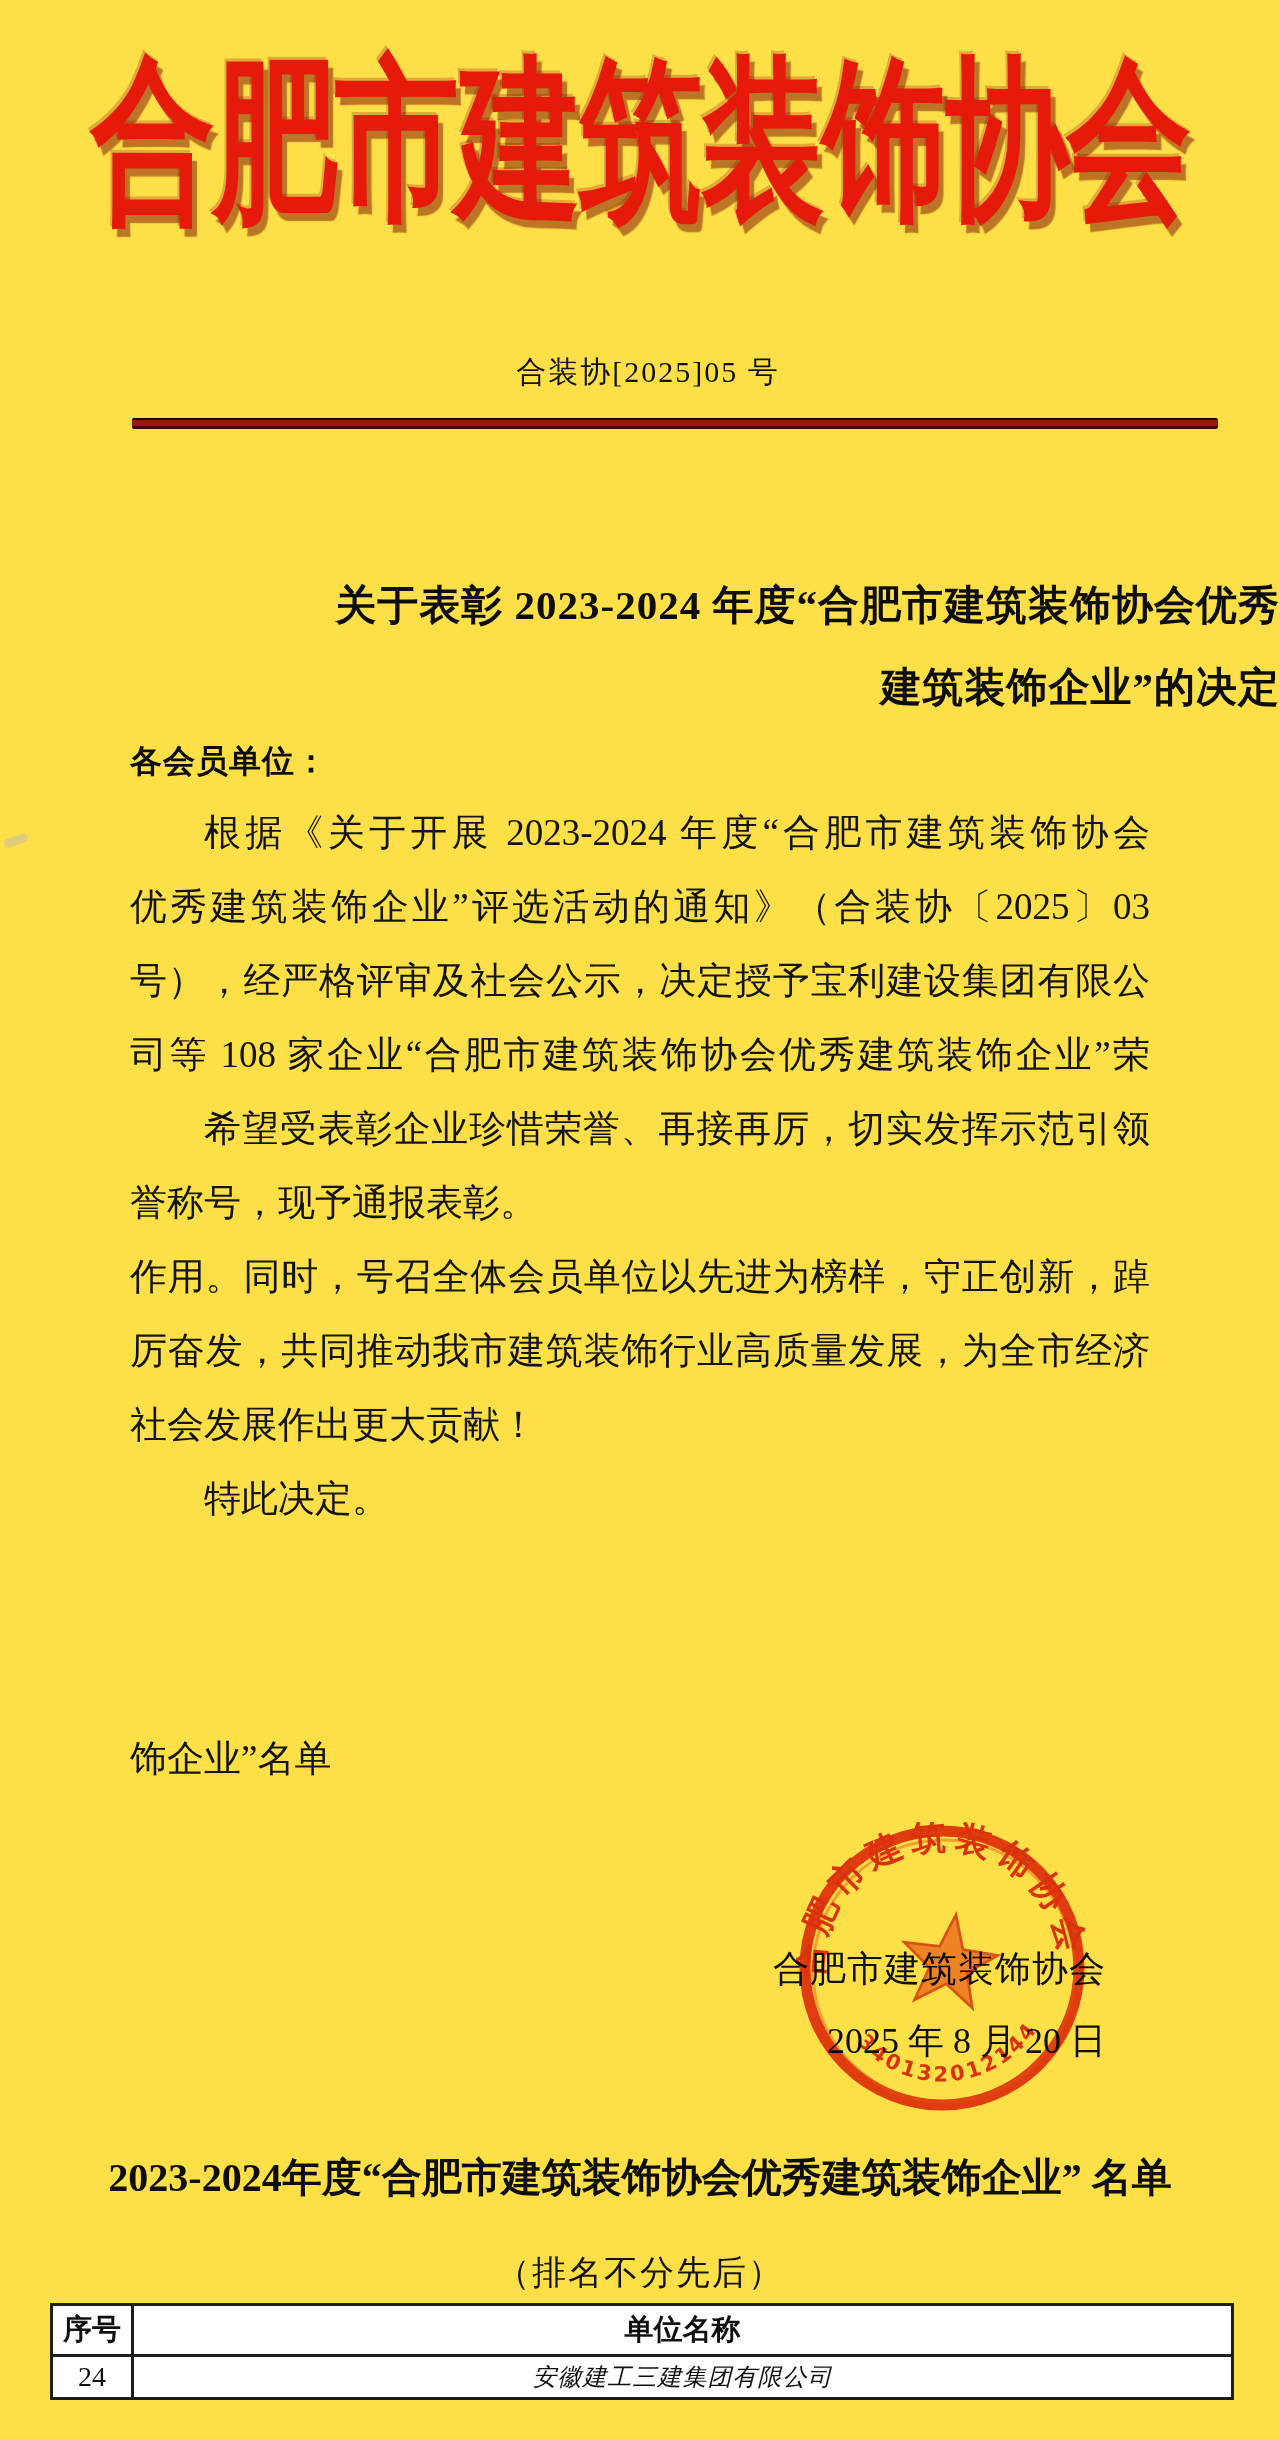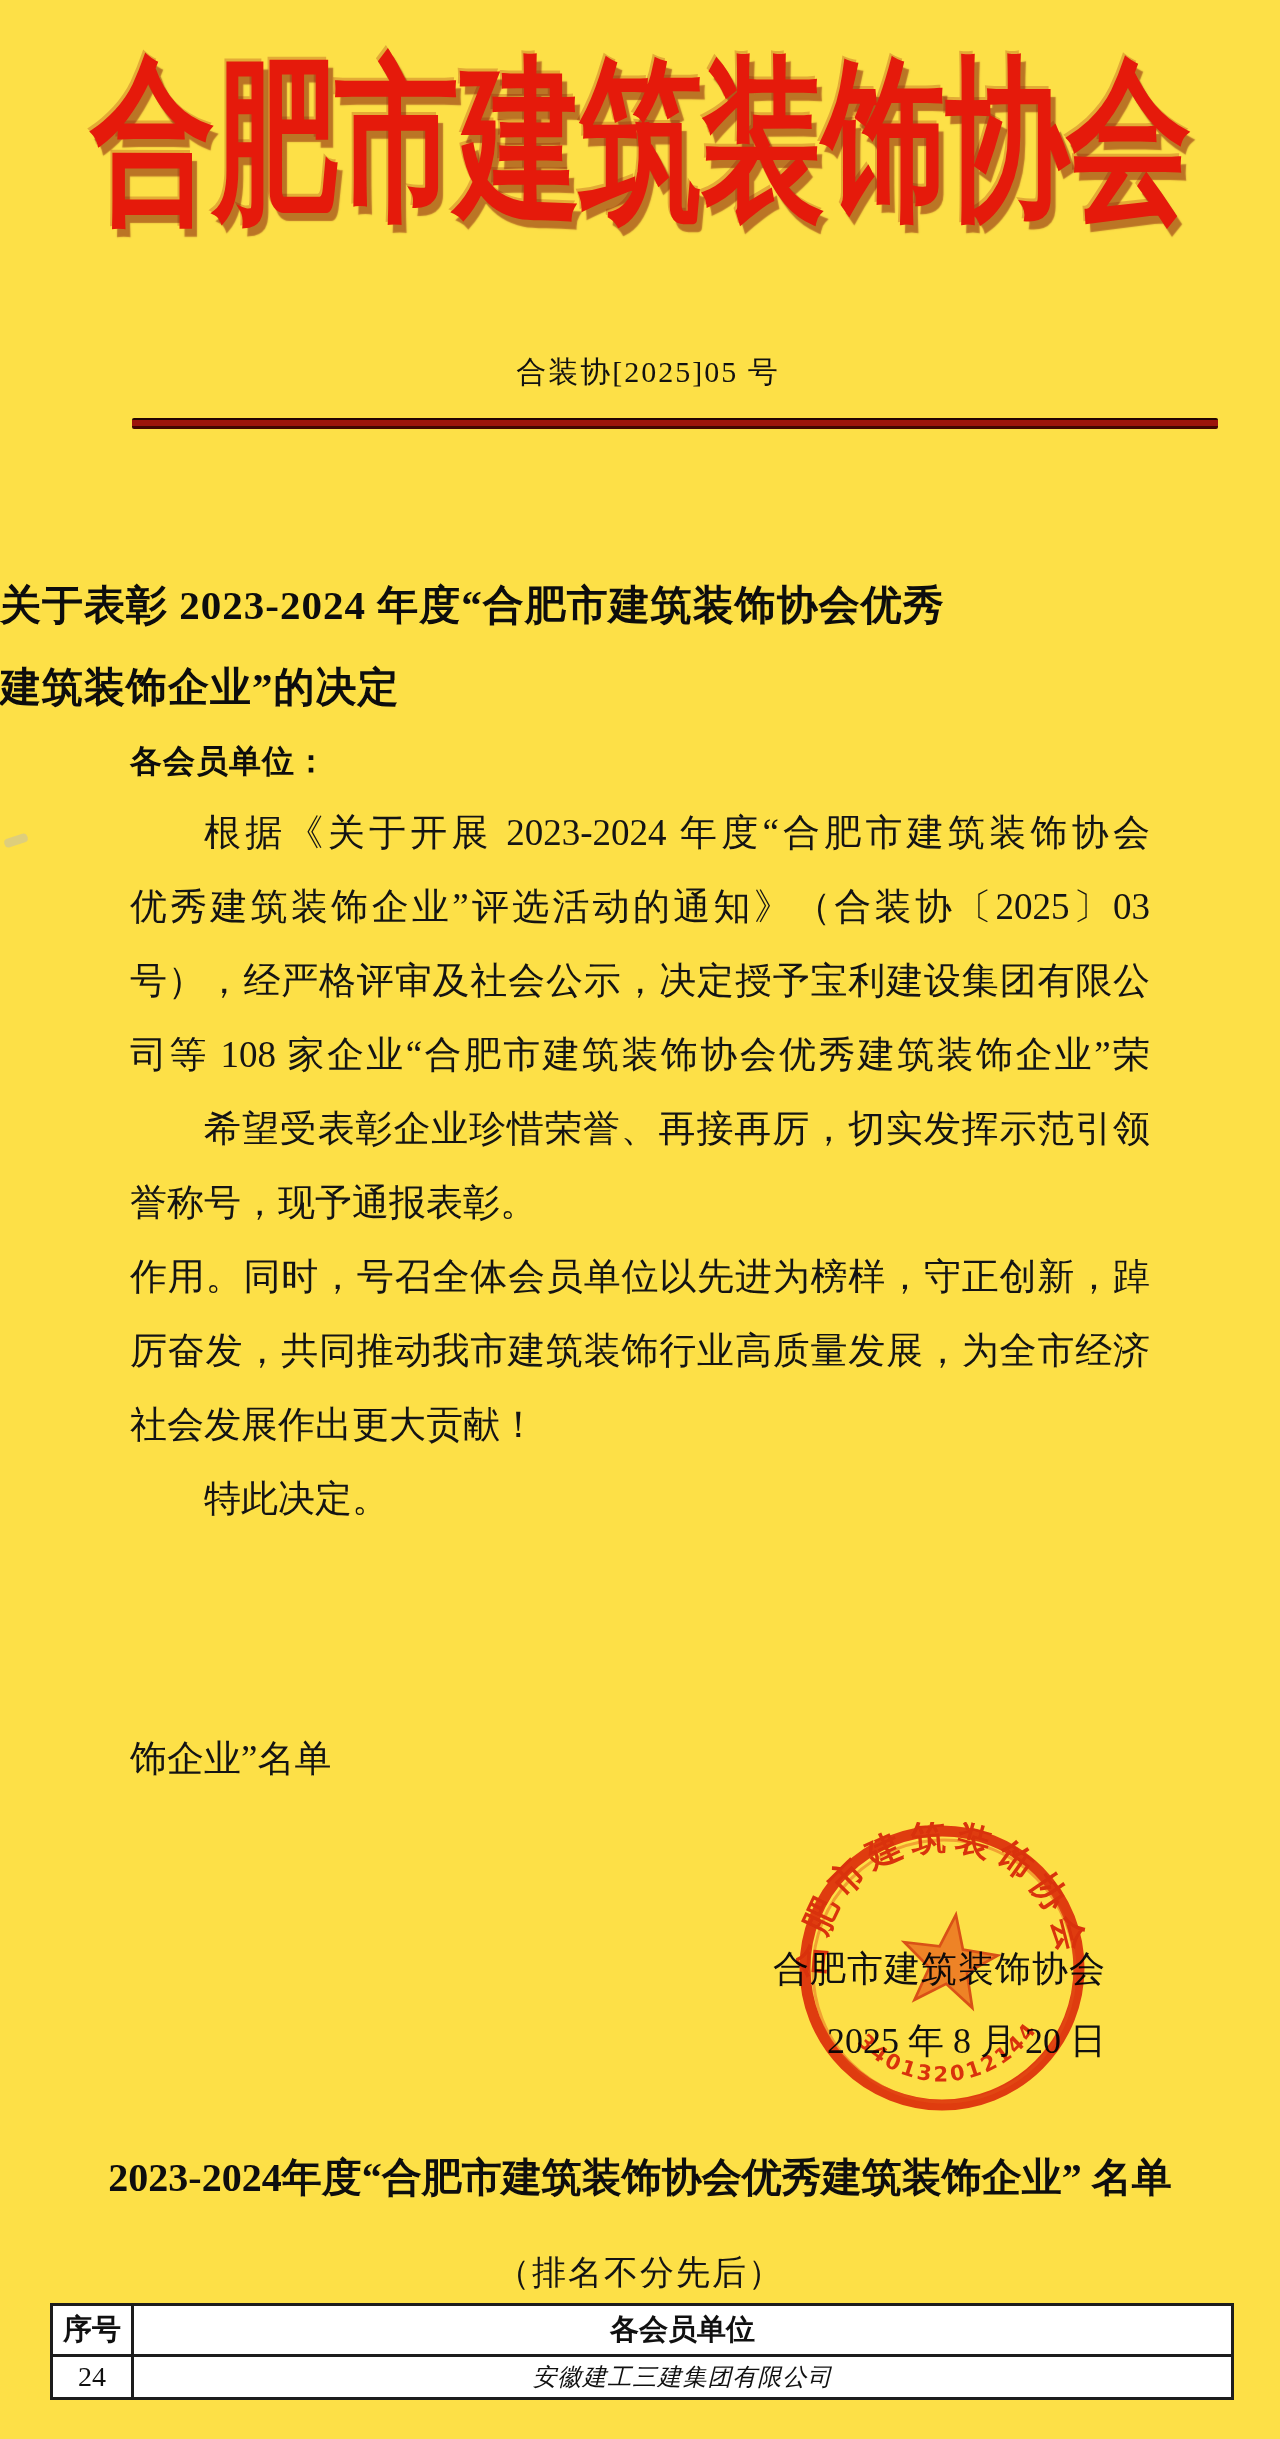--- a/index.html
+++ b/index.html
@@ -18,21 +18,21 @@
   }
   
   .docnum{top:352px;left:8px;width:1280px;text-align:center;font-size:30px;letter-spacing:2px;color:#111;}
   
   .rule{
     top:418px;left:132px;width:1086px;height:11px;
     background:linear-gradient(#230300 0 2px,#9c150b 2px 8px,#430702 8px 11px);
     border-radius:2px;
   }
   
-  .h1{left:0;width:1280px;text-align:left;font-size:41px;font-weight:bold;color:#0d0d0d;white-space:nowrap;letter-spacing:1px;}
+  .h1{left:0;width:1280px;text-align:right;font-size:41px;font-weight:bold;color:#0d0d0d;white-space:nowrap;letter-spacing:1px;}
   .h1a{top:578px;} .h1b{top:660px;}
   .salutation{top:740px;left:130px;font-size:32px;font-weight:bold;color:#0d0d0d;letter-spacing:1px;}
   
   .body-block{top:796px;left:130px;width:1020px;}
   .att-block{top:1722px;left:130px;width:1020px;}
   .bl{
     width:1020px;height:74px;line-height:74px;font-size:37px;color:#141414;
     text-align:justify;text-align-last:justify;overflow:visible;white-space:nowrap;
   }
   .pf{text-indent:2em;}
@@ -114,21 +114,21 @@
     </text>
   </svg>
 
   <div class="abs roster-title">2023-2024年度“合肥市建筑装饰协会优秀建筑装饰企业” 名单</div>
   <div class="abs roster-sub">（排名不分先后）</div>
 
   <table class="roster">
     <tbody>
         <tr>
       <th class="c-no">序号</th>
-      <th class="c-name">各会员单位</th>
+      <th class="c-name">单位名称</th>
     </tr>
     <tr>
       <td class="c-no">24</td>
       <td class="c-name">安徽建工三建集团有限公司</td>
     </tr>
   </tbody>
     </table>
 
 </div>
 

